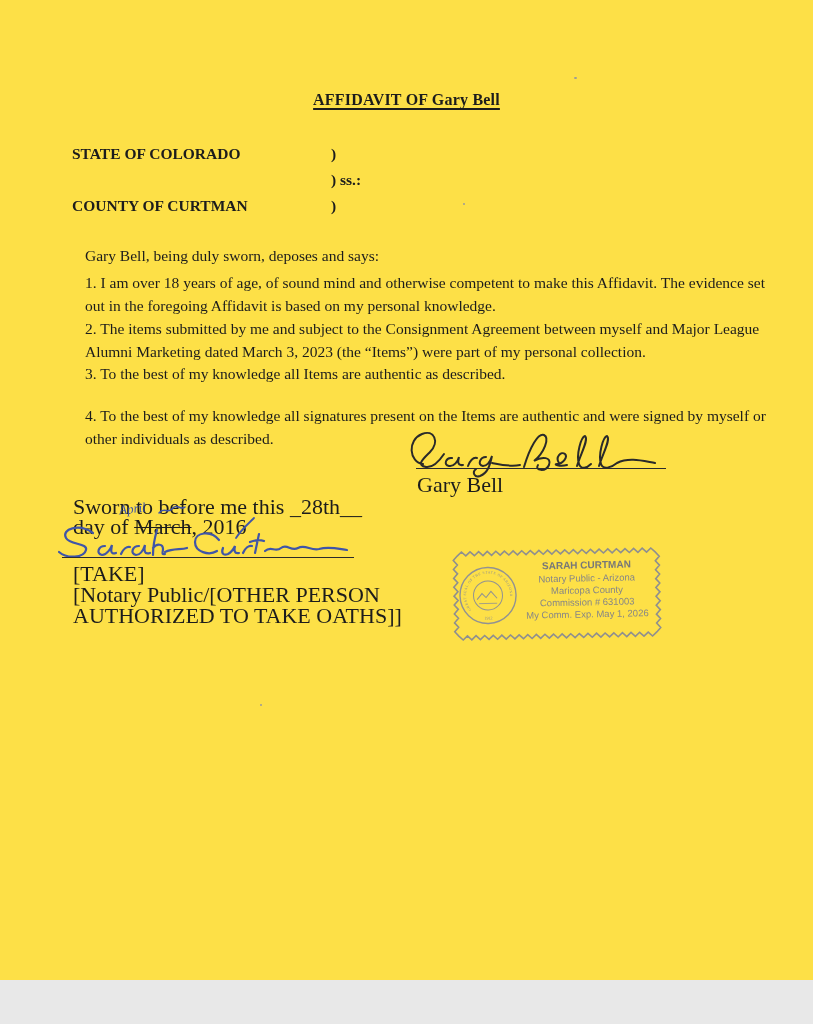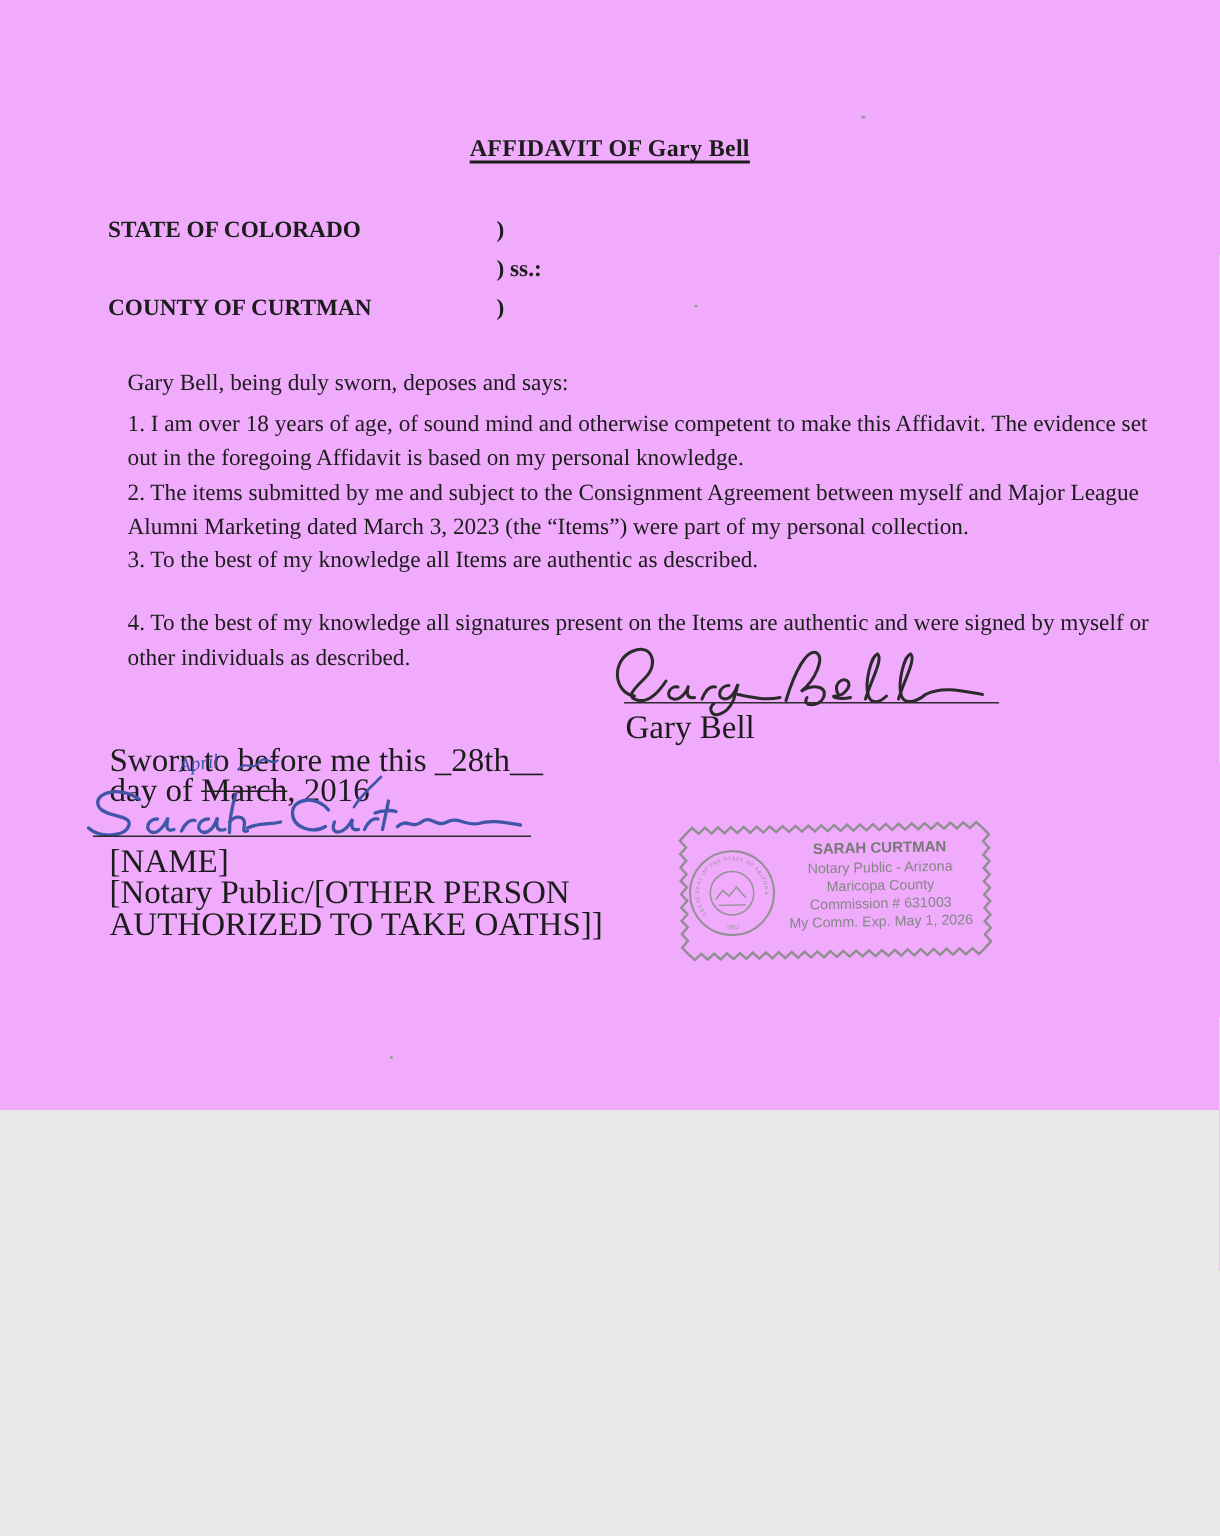--- a/index.html
+++ b/index.html
@@ -1,18 +1,18 @@
 <!DOCTYPE html>
 <html><head>
 <meta charset="utf-8">
 <style>
   html,body { margin:0; padding:0; background:#e8e8e8; }
   .page {
-    position:relative; width:813px; height:740px; margin:0 auto;
-    background:#f0abfc; overflow:hidden;
+    position:relative; width:813px; height:980px; margin:0 auto;
+    background:#fde047; overflow:hidden;
     font-family:"Liberation Serif", serif; color:#1c1c1c;
   }
   .title {
     position:absolute; top:91px; left:0; width:100%;
     text-align:center; font-weight:bold; font-size:16px; letter-spacing:0.2px;
   }
   .title span { text-decoration:underline; text-decoration-thickness:1.5px; text-underline-offset:3px; }
   .vt  { position:absolute; font-size:15.5px; white-space:nowrap;font-weight:bold; }
   .vt16{ position:absolute; font-size:22px; white-space:nowrap; }
   .para{ position:absolute; left:63px; width:700px; font-size:15.5px; line-height:22.5px;margin-left:22px; }
@@ -83,21 +83,21 @@
       <path d="M110,29 C118,25 126,27 132,25"></path>
       <path d="M164,17 C156,7 140,9 140,19 C140,29 154,33 162,28"></path>
       <path d="M168,25 C166,30 168,33 173,31 C177,29 179,25 180,23 C179,27 179,31 184,30"></path>
       <path d="M188,30 C190,25 194,22 197,23"></path>
       <path d="M204,11 L200,30 M195,19 C200,17 206,17 209,18"></path>
       <path d="M210,28 C216,22 220,30 226,25 C232,20 236,29 243,25 C250,21 256,28 264,26 C274,23 284,26 292,27"></path>
     </g>
   </svg>
   <div class="sigline" style="left:62px; top:557px; width:292px"></div>
 
-  <div class="vt16" style="left:73px; top:561px">[NAME]</div>
+  <div class="vt16" style="left:73px; top:561px">[TAKE]</div>
   <div class="vt16" style="left:73px; top:582px">[Notary Public/[OTHER PERSON</div>
   <div class="vt16" style="left:73px; top:603px">AUTHORIZED TO TAKE OATHS]]</div>
 
   <svg class="ink" style="left:450px; top:546px; transform:rotate(-1.2deg)" width="214" height="96" viewBox="0 0 214 96">
     <polygon id="stamp-border" points="8.0,8.0 12.3,4.0 16.6,8.0 20.9,4.0 25.2,8.0 29.5,4.0 33.8,8.0 38.1,4.0 42.4,8.0 46.7,4.0 51.0,8.0 55.3,4.0 59.7,8.0 64.0,4.0 68.3,8.0 72.6,4.0 76.9,8.0 81.2,4.0 85.5,8.0 89.8,4.0 94.1,8.0 98.4,4.0 102.7,8.0 107.0,4.0 111.3,8.0 115.6,4.0 119.9,8.0 124.2,4.0 128.5,8.0 132.8,4.0 137.1,8.0 141.4,4.0 145.7,8.0 150.0,4.0 154.3,8.0 158.7,4.0 163.0,8.0 167.3,4.0 171.6,8.0 175.9,4.0 180.2,8.0 184.5,4.0 188.8,8.0 193.1,4.0 197.4,8.0 201.7,4.0 206.0,8.0 206.0,8.0 210.0,12.4 206.0,16.9 210.0,21.3 206.0,25.8 210.0,30.2 206.0,34.7 210.0,39.1 206.0,43.6 210.0,48.0 206.0,52.4 210.0,56.9 206.0,61.3 210.0,65.8 206.0,70.2 210.0,74.7 206.0,79.1 210.0,83.6 206.0,88.0 206.0,88.0 201.7,92.0 197.4,88.0 193.1,92.0 188.8,88.0 184.5,92.0 180.2,88.0 175.9,92.0 171.6,88.0 167.3,92.0 163.0,88.0 158.7,92.0 154.3,88.0 150.0,92.0 145.7,88.0 141.4,92.0 137.1,88.0 132.8,92.0 128.5,88.0 124.2,92.0 119.9,88.0 115.6,92.0 111.3,88.0 107.0,92.0 102.7,88.0 98.4,92.0 94.1,88.0 89.8,92.0 85.5,88.0 81.2,92.0 76.9,88.0 72.6,92.0 68.3,88.0 64.0,92.0 59.7,88.0 55.3,92.0 51.0,88.0 46.7,92.0 42.4,88.0 38.1,92.0 33.8,88.0 29.5,92.0 25.2,88.0 20.9,92.0 16.6,88.0 12.3,92.0 8.0,88.0 8.0,88.0 4.0,83.6 8.0,79.1 4.0,74.7 8.0,70.2 4.0,65.8 8.0,61.3 4.0,56.9 8.0,52.4 4.0,48.0 8.0,43.6 4.0,39.1 8.0,34.7 4.0,30.2 8.0,25.8 4.0,21.3 8.0,16.9 4.0,12.4 8.0,8.0" fill="none" stroke="#8f8f8f" stroke-width="1.6"></polygon>
     <g fill="none" stroke="#929292">
       <circle cx="38" cy="48" r="28" stroke-width="1.4"></circle>
       <circle cx="38" cy="48" r="14.5" stroke-width="1"></circle>
       <defs>
           <path id="sealRing" d="M21,62 A22,22 0 1 1 55,62"></path>

